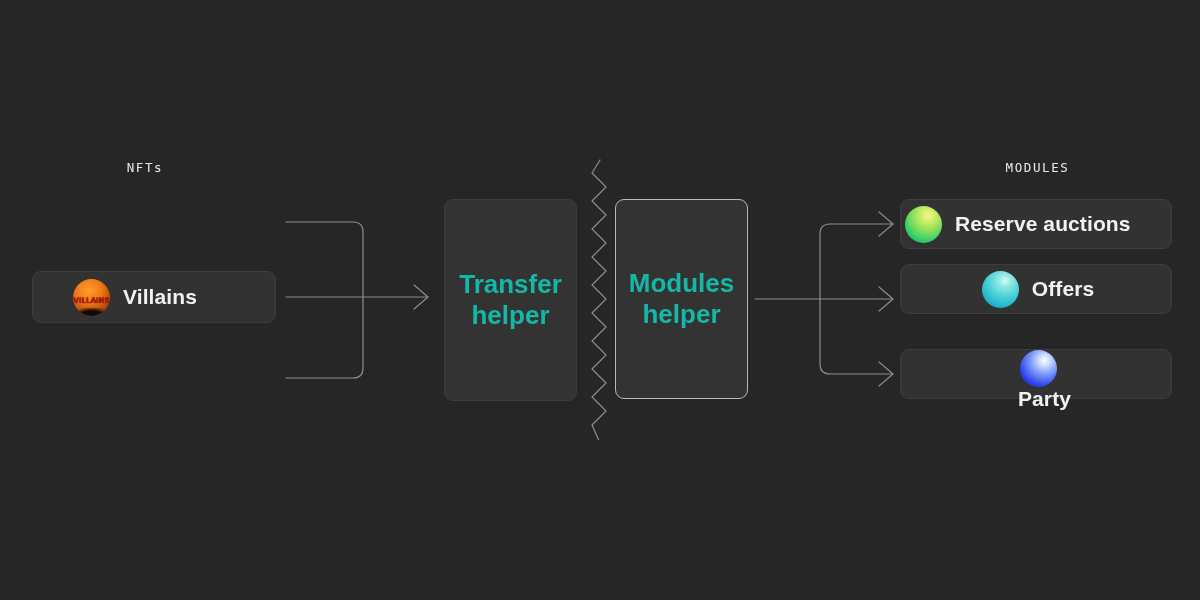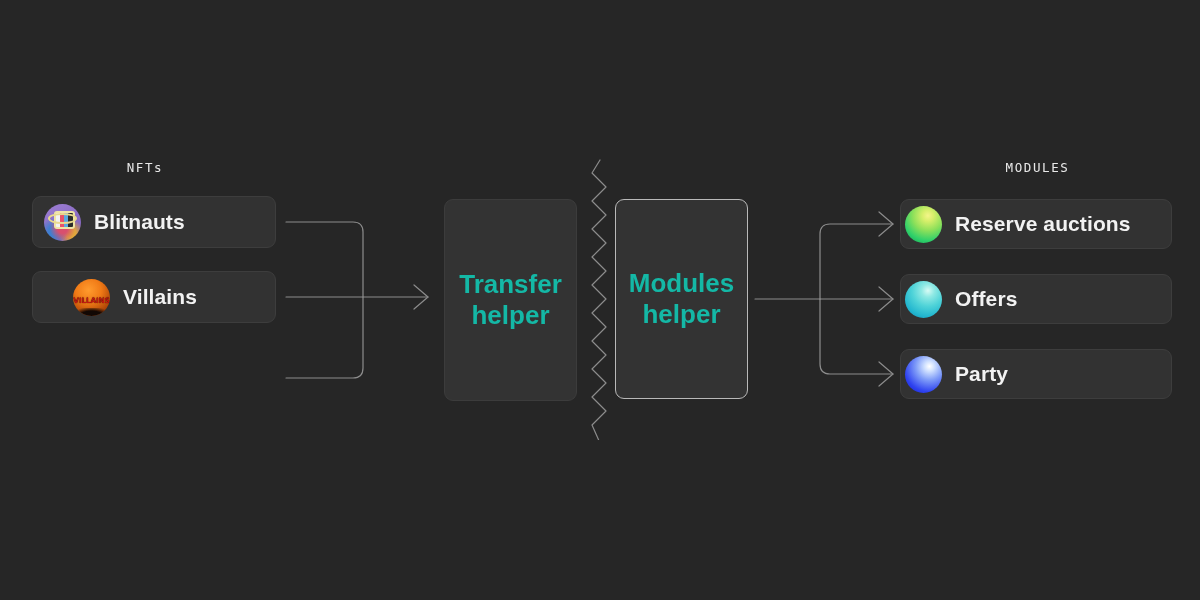--- a/index.html
+++ b/index.html
@@ -152,22 +152,22 @@
   }
 
   
   .module-card {
     left: 900px;
     width: 272px;
     height: 50px;
     padding-left: 4px;
   }
   #module-0 { top: 199px; }
-  #module-1 { top: 274px; }
-  #module-2 { top: 349px; }
+  #module-1 { top: 264px; justify-content: center; }
+  #module-2 { top: 349px; flex-direction: column; }
   .module-card .label { margin-left: 13px; }
 
   .sphere {
     width: 37px;
     height: 37px;
     border-radius: 50%;
     flex: 0 0 auto;
   }
   .sp-green {
     background: radial-gradient(circle at 62% 26%,
@@ -244,24 +244,20 @@
 
       <path d="M820 299 V364 Q820 374 830 374 H893"></path>
       <path d="M879 362 L893 374 L879 386"></path>
 
       <path d="M600 160 L592 173 L606 187 L592 201 L606 215 L592 229 L606 243
                L592 257 L606 271 L592 285 L606 299 L592 313 L606 327 L592 341
                L606 355 L592 369 L606 383 L592 397 L606 411 L592 425 L600 443"></path>
     </g>
   </svg>
 
-  <div class="card nft-card" id="nft-0">
-    <span class="avatar av-blitnauts"></span>
-    <span class="label">Blitnauts</span>
-  </div>
   <div class="card nft-card" id="nft-1">
     <span class="avatar av-villains"></span>
     <span class="label">Villains</span>
   </div>
 
   <div class="mid-box" id="box-transfer">
     <div>
       <span>Transfer</span><br>
       <span>helper</span>
     </div>

